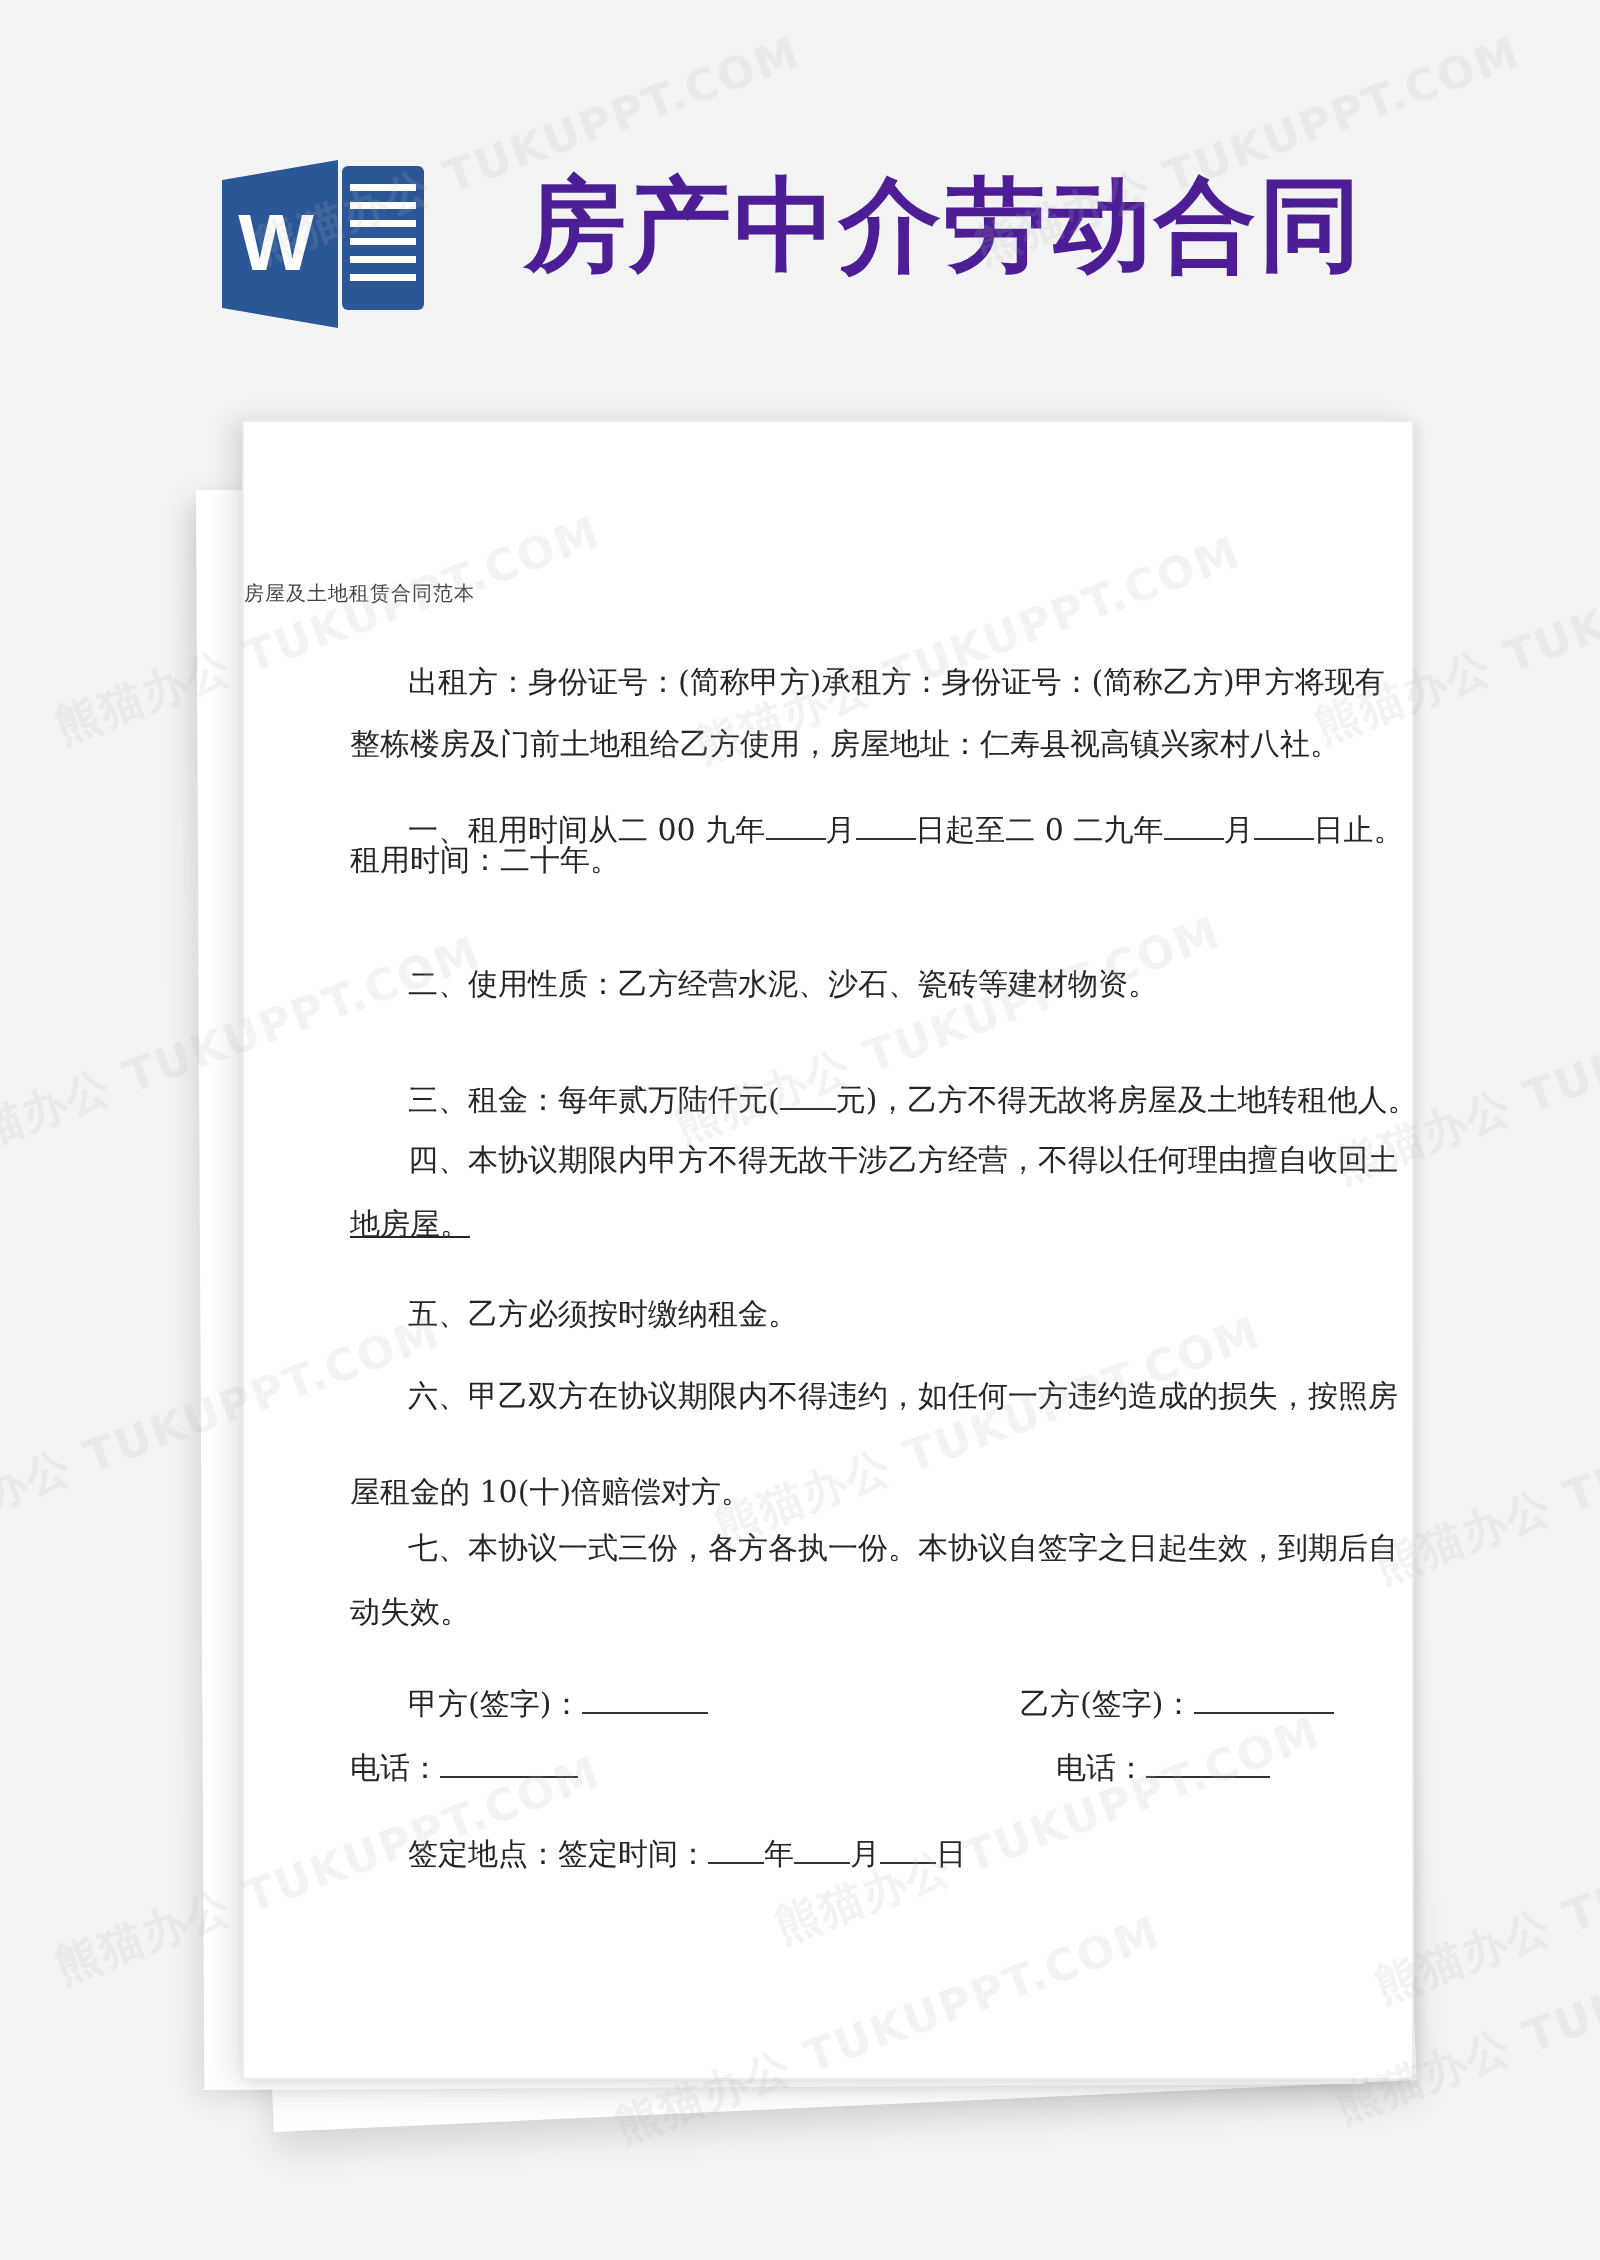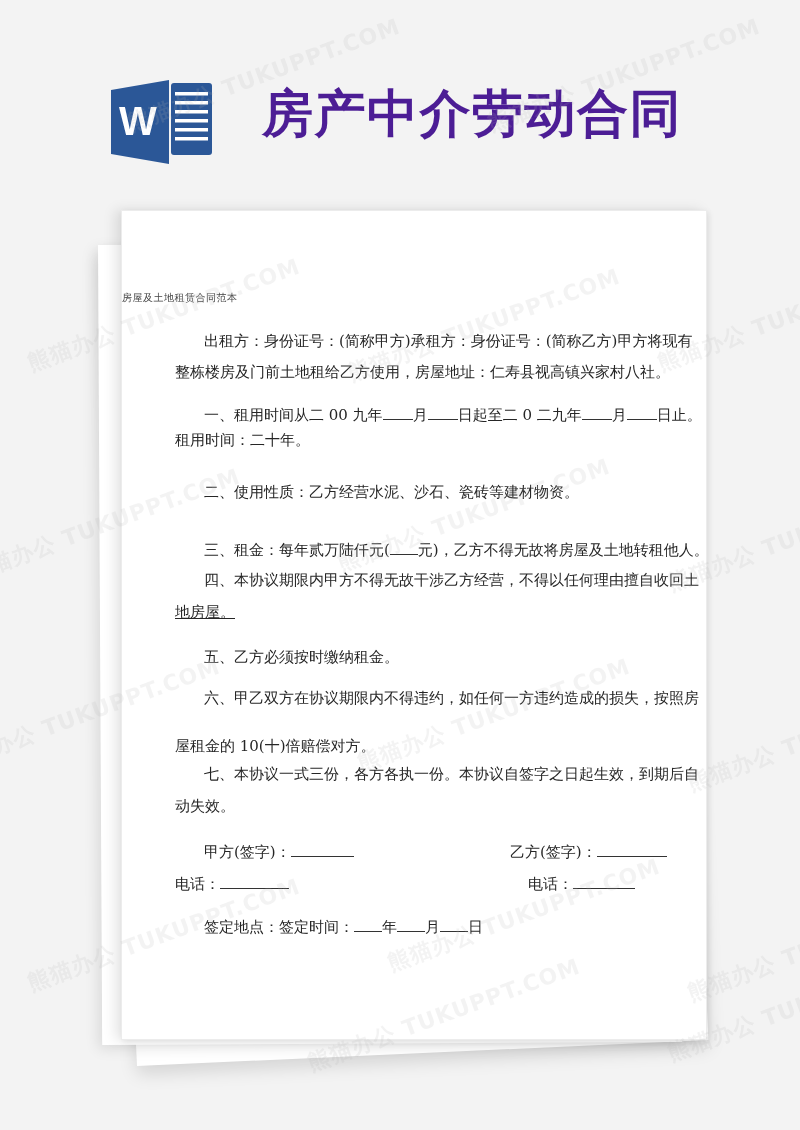--- a/index.html
+++ b/index.html
@@ -88,21 +88,21 @@
 
 <div class="sheet sheet-front">
   <div class="doc-heading">房屋及土地租赁合同范本</div>
 
   <div class="ln ind full-ind" style="top:119px;">出租方：身份证号：(简称甲方)承租方：身份证号：(简称乙方)甲方将现有</div>
   <div class="ln noind full-noind" style="top:150px;">整栋楼房及门前土地租给乙方使用，房屋地址：仁寿县视高镇兴家村八社。</div>
 
   <div class="ln ind" style="top:193px;">
     <span>一、租用时间从二 00 九年</span><span class="blank b30"></span><span>月</span><span class="blank b30"></span><span>日起至二 0 二九年</span><span class="blank b30"></span><span>月</span><span class="blank b30"></span><span>日止。</span>
   </div>
-  <div class="ln noind" style="top:218px;">租用时间：二十年。</div>
+  <div class="ln noind" style="top:208px;">租用时间：二十年。</div>
 
   <div class="ln ind" style="top:270px;">二、使用性质：乙方经营水泥、沙石、瓷砖等建材物资。</div>
 
   <div class="ln ind" style="top:328px;">
     <span>三、租金：每年贰万陆仟元(</span><span class="blank b28"></span><span>元)，乙方不得无故将房屋及土地转租他人。</span>
   </div>
 
   <div class="ln ind full-ind" style="top:358px;">四、本协议期限内甲方不得无故干涉乙方经营，不得以任何理由擅自收回土</div>
   <div class="ln noind" style="top:390px;text-decoration:underline;">地房屋。</div>
 

